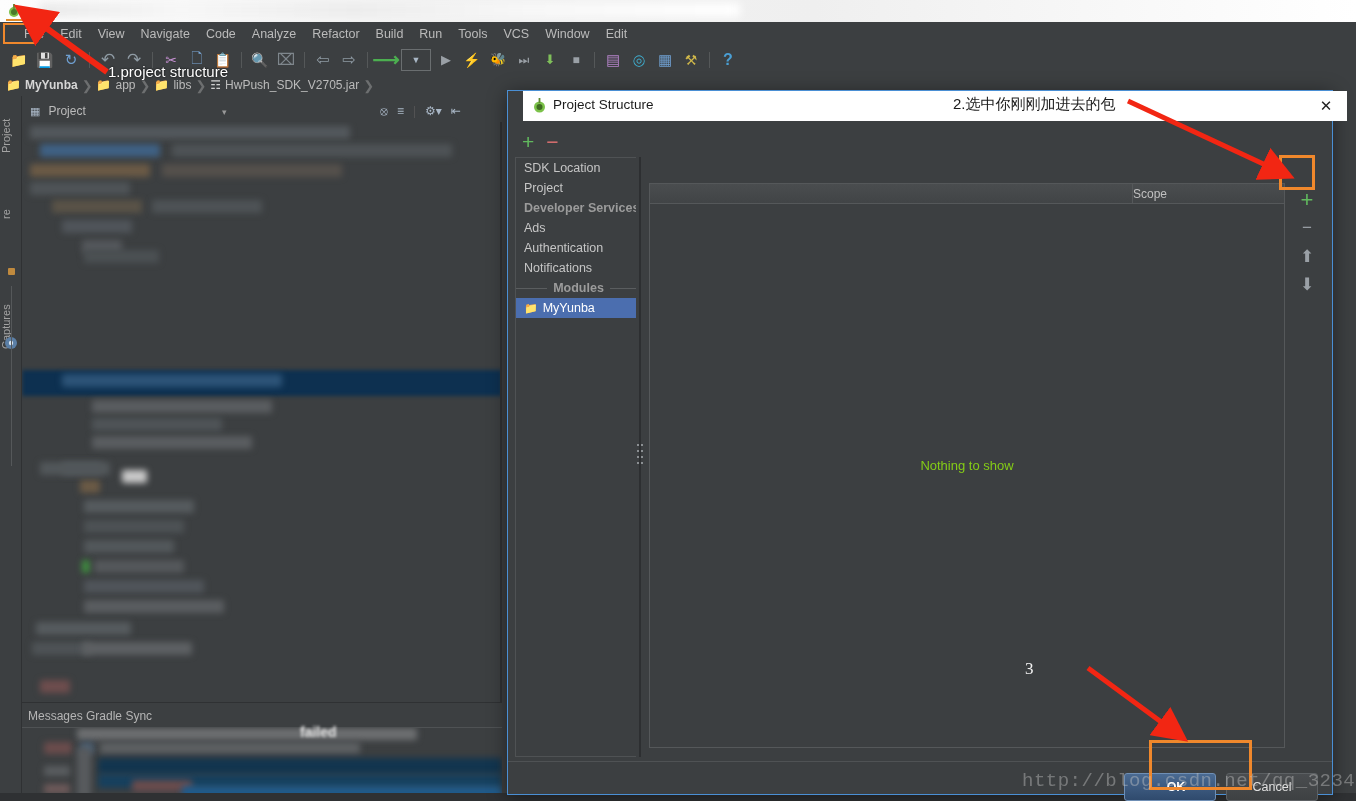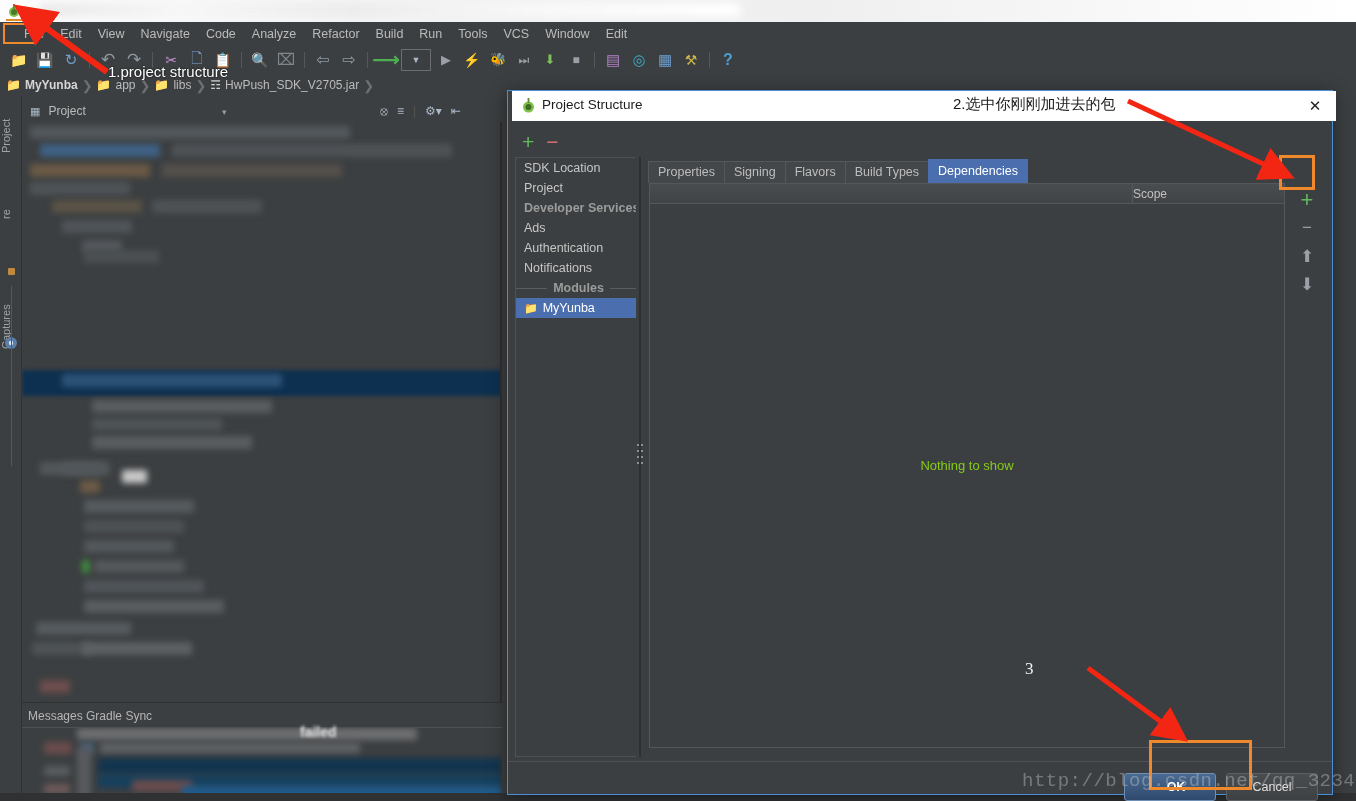--- a/index.html
+++ b/index.html
@@ -142,21 +142,21 @@
   }
 
   
   #dialog {
     position: absolute; left: 507px; top: 90px; width: 826px; height: 705px;
     background: #3c3f41;
     border: 1px solid #4a8fd4;
     box-shadow: 0 3px 18px rgba(0,0,0,.45);
   }
   #dlg-titlebar {
-    position: absolute; left: 4px; top: 0; width: 824px; height: 30px;
+    position: absolute; left: 15px; top: 0; width: 824px; height: 30px;
     background: #ffffff;
   }
   #dlg-title-icon { position: absolute; left: 8px; top: 6px; width: 17px; height: 17px; }
   #dlg-title-text {
     position: absolute; left: 30px; top: 6px;
     color: #1b1b1b; font-size: 13.5px;
   }
   #dlg-close {
     position: absolute; right: 10px; top: 5px; width: 22px; height: 20px;
     color: #222; font-size: 15px; text-align: center; line-height: 20px;
@@ -523,27 +523,20 @@
             <rect x="0" y="8" width="2" height="2"></rect>
               <rect x="4" y="8" width="2" height="2"></rect>
             <rect x="0" y="14" width="2" height="2"></rect>
               <rect x="4" y="14" width="2" height="2"></rect>
             <rect x="0" y="20" width="2" height="2"></rect>
               <rect x="4" y="20" width="2" height="2"></rect>
           </g>
         </svg>
       </div>
 
-      <div id="dlg-tabs">
-        <div class="dtab">Properties</div>
-        <div class="dtab">Signing</div>
-        <div class="dtab">Flavors</div>
-        <div class="dtab">Build Types</div>
-        <div class="dtab active">Dependencies</div>
-      </div>
 
       <div id="dlg-table">
         <div id="tbl-header">
           <div id="tbl-col1"></div>
           <div id="tbl-col2">Scope</div>
         </div>
         <div id="tbl-empty">
           <span>Nothing to show</span>
         </div>
       </div>

